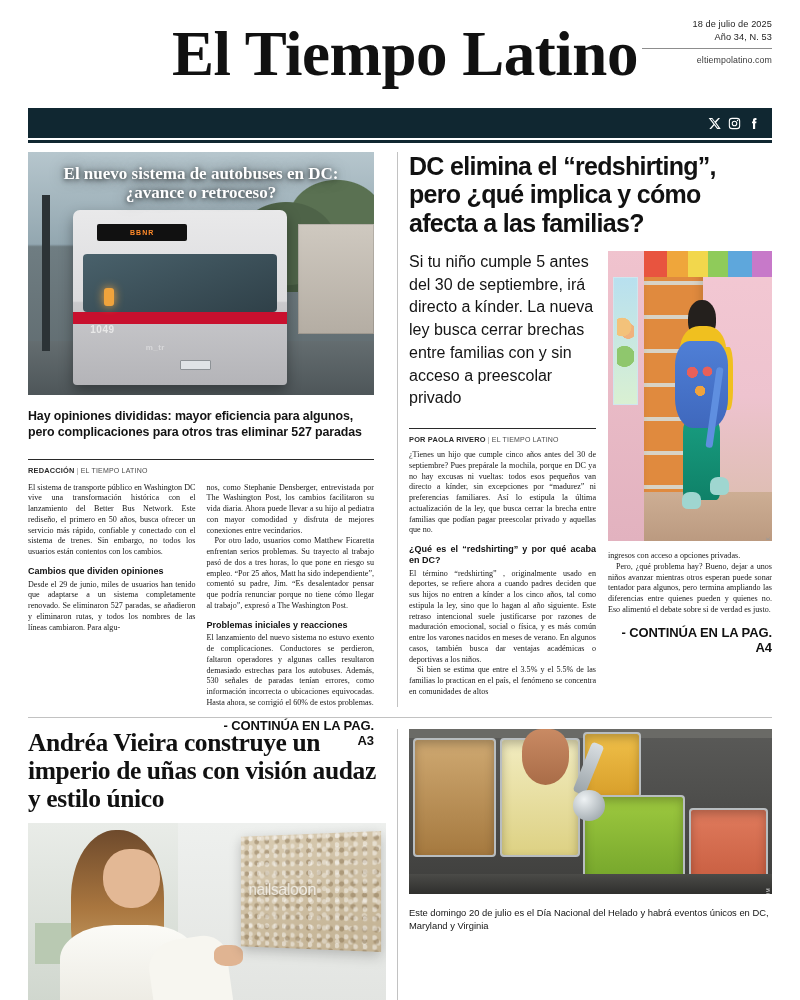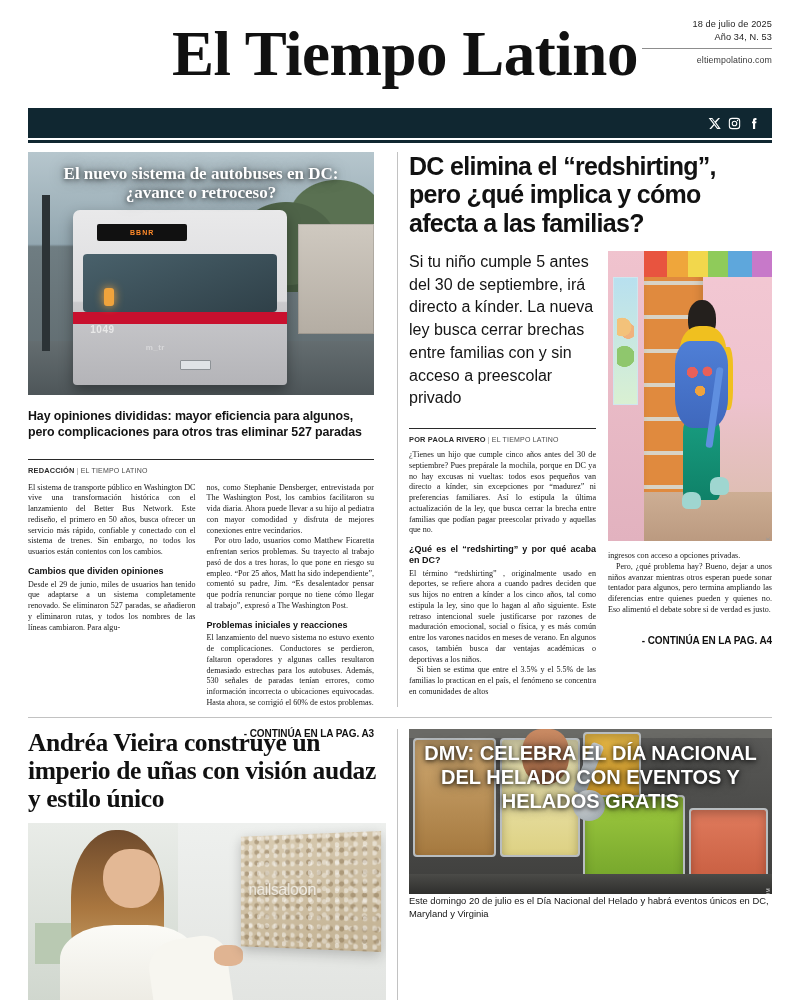--- a/index.html
+++ b/index.html
@@ -81,22 +81,22 @@
     color: #161616; hyphens: auto;
   }
   .body-text p { text-indent: 8px; margin-bottom: 0; }
   .body-text p.first { text-indent: 0; }
   .subhead {
     font-family: "Liberation Sans", sans-serif;
     font-weight: 700; font-size: 9px; line-height: 1.2;
     margin: 8px 0 3px; color: #111;
   }
   .continua {
-    font-size: 10px; font-weight: 700; text-align: right;
-    margin-top: 19px; letter-spacing: -.1px; color: #111;
+    font-size: 13px; font-weight: 700; text-align: right;
+    margin-top: 9px; letter-spacing: -.1px; color: #111;
   }
 
   
   .headline-right {
     font-family: "Liberation Sans", sans-serif;
     font-weight: 700; font-size: 25px; line-height: 1.14;
     letter-spacing: -.7px; color: #111;
   }
   .right-upper { display: flex; gap: 12px; margin-top: 14px; }
   .right-deck-col { width: 187px; }
@@ -114,21 +114,21 @@
   }
   .bl-photo { margin-top: 10px; height: 186px; position: relative; overflow: hidden; }
   .br-photo { height: 165px; position: relative; overflow: hidden; }
   .ovl-headline-br {
     position: absolute; left: 0; right: 0; top: 12px; padding: 0 14px;
     font-family: "Liberation Sans", sans-serif; font-weight: 700;
     color: #fff; font-size: 20px; line-height: 1.2; text-align: center;
     text-shadow: 0 1px 4px rgba(0,0,0,.8), 0 0 12px rgba(0,0,0,.65);
   }
   .caption {
-    margin-top: 0; font-size: 9.4px; line-height: 1.45; color: #141414;
+    margin-top: 12px; font-size: 9.4px; line-height: 1.45; color: #141414;
   }
 
   
   .bus-scene { position: absolute; inset: 0; background: linear-gradient(#9fb0b8 0%, #8fa3ad 38%, #6f7d82 39%, #5d686c 100%); }
   .bus-sky { position: absolute; left: 0; right: 0; top: 0; height: 38%; background: linear-gradient(#b6c6cd, #93a7b0); }
   .bus-trees { position: absolute; right: 0; top: 8%; width: 36%; height: 50%;
     background: radial-gradient(ellipse at 30% 60%, #4e6348 0 40%, transparent 41%),
                 radial-gradient(ellipse at 70% 40%, #5a7152 0 38%, transparent 39%),
                 radial-gradient(ellipse at 50% 80%, #42563e 0 35%, transparent 36%); }
   .bus-bldg { position: absolute; right: 0; top: 30%; width: 22%; height: 45%; background: linear-gradient(#cfc9c0, #b4ada3);
@@ -391,20 +391,19 @@
           <div class="ice-tray it3"></div>
           <div class="ice-tray it4"></div>
           <div class="ice-tray it5"></div>
           <div class="ice-hand"></div>
           <div class="ice-scoop">
               <div class="handle"></div>
               <div class="bowl"></div>
             </div>
           <div class="ice-rail"></div>
         </div>
-        <div class="ovl-headline-br">DMV: CELEBRA EL DÍA NACIONAL DEL HELADO CON EVENTOS Y HELADOS GRATIS</div>
         <div class="ice-credit">FREEPIK.COM</div>
       </div>
       <div class="caption">Este domingo 20 de julio es el Día Nacional del Helado y habrá eventos únicos en DC, Maryland y Virginia</div>
     </div>
   </div>
 
 </div>
 
 </body></html>

